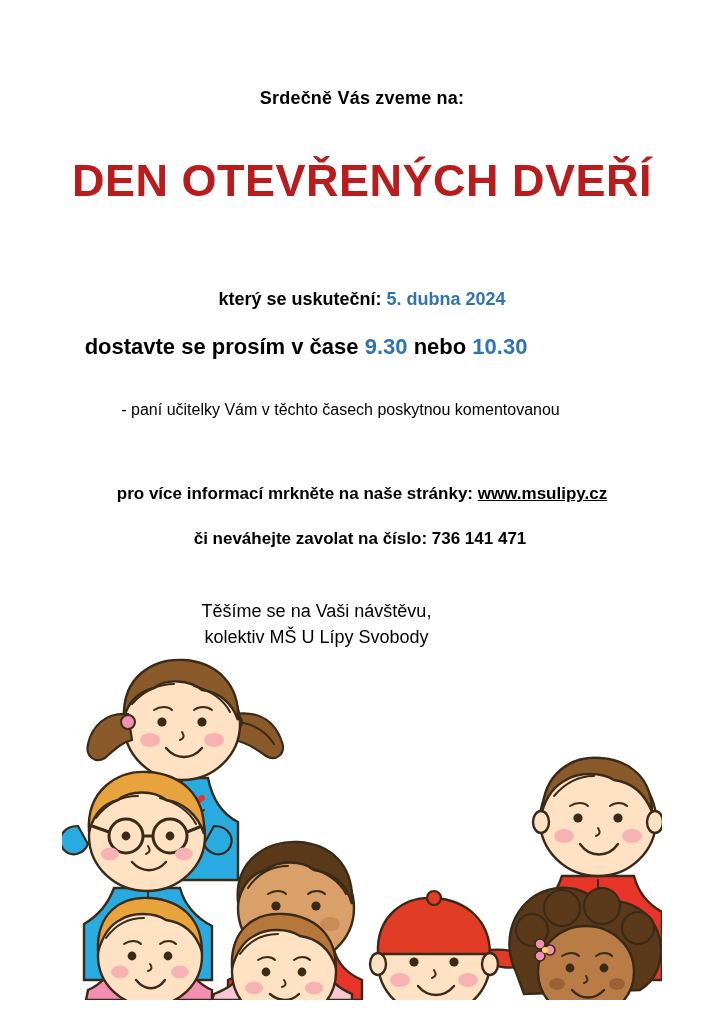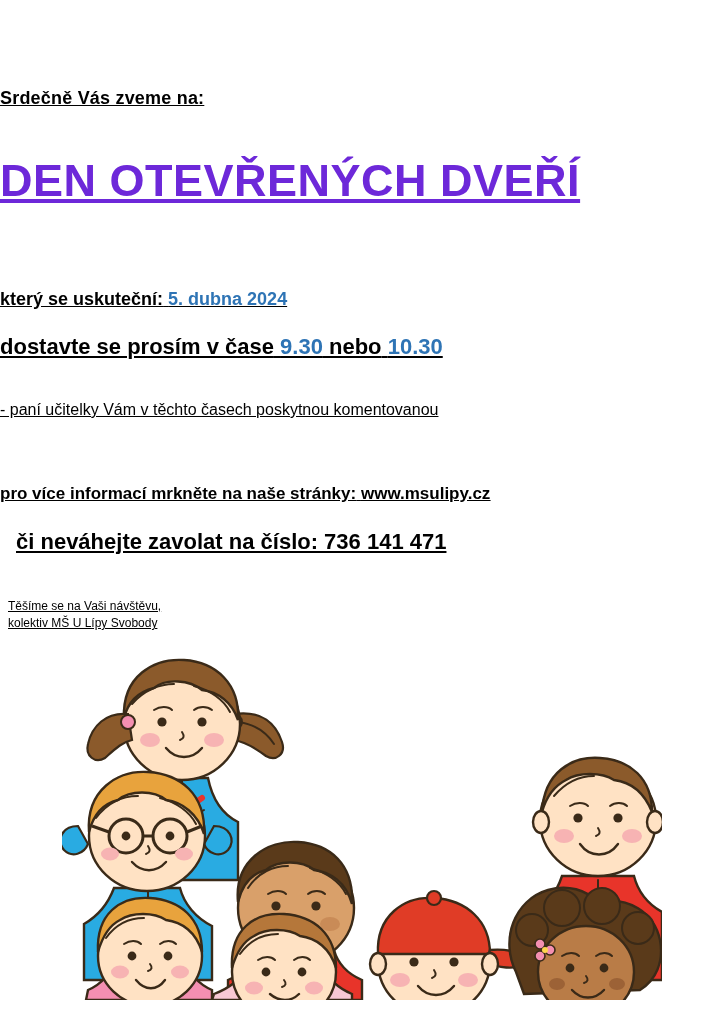--- a/index.html
+++ b/index.html
@@ -14,40 +14,40 @@
     overflow: hidden;
     font-family: "Liberation Sans", sans-serif;
     color: #000000;
   }
   .page {
     position: relative;
     width: 724px;
     height: 1024px;
     background: #ffffff;
   }
-  .center { text-align: left; text-decoration: underline; }
+  .center { text-align: center; }
 
   .invite-line {
     position: absolute;
     top: 88px;
     left: 0;
     width: 724px;
     font-size: 18px;
     font-weight: bold;
     letter-spacing: .2px;
   }
 
   .headline {
     position: absolute;
     top: 155px;
     left: 0;
     width: 724px;
     font-size: 45px;
     font-weight: bold;
-    color: #6d28d9;
+    color: #b91c1c;
     letter-spacing: .5px;
     white-space: nowrap;
   }
 
   .school-line {
     position: absolute;
     top: 221px;
     left: 0;
     width: 724px;
     font-size: 18px;
@@ -90,34 +90,33 @@
     font-size: 17px;
     font-weight: bold;
   }
   .info-line a, .link {
     color: #000000;
     text-decoration: underline;
   }
   .phone-line {
     position: absolute;
     top: 529px;
-    left: 16px;
+    left: 8px;
     width: 704px;
-    font-size: 22px;
+    font-size: 17px;
     font-weight: bold;
   }
 
   .closing {
     position: absolute;
     top: 598px;
     left: 0;
     width: 633px;
-    font-size: 12px;
+    font-size: 18px;
     line-height: 1.45;
-    padding-left: 8px;
   }
 
   
   .illustration {
     position: absolute;
     left: 62px;
     top: 650px;
     width: 600px;
     height: 350px;
   }

